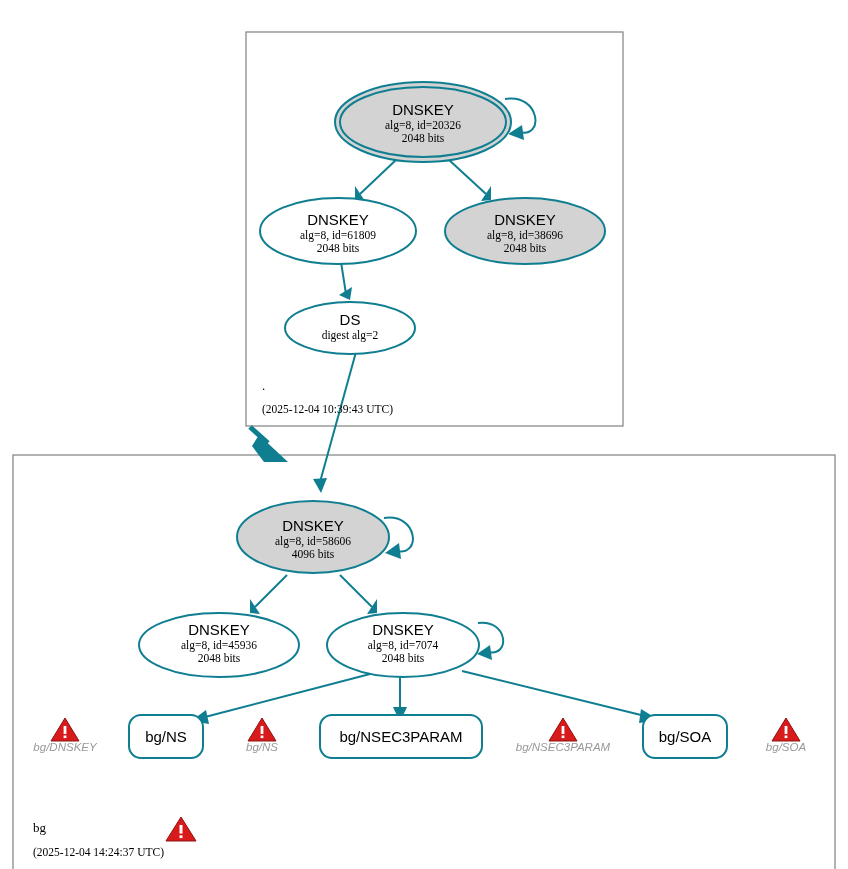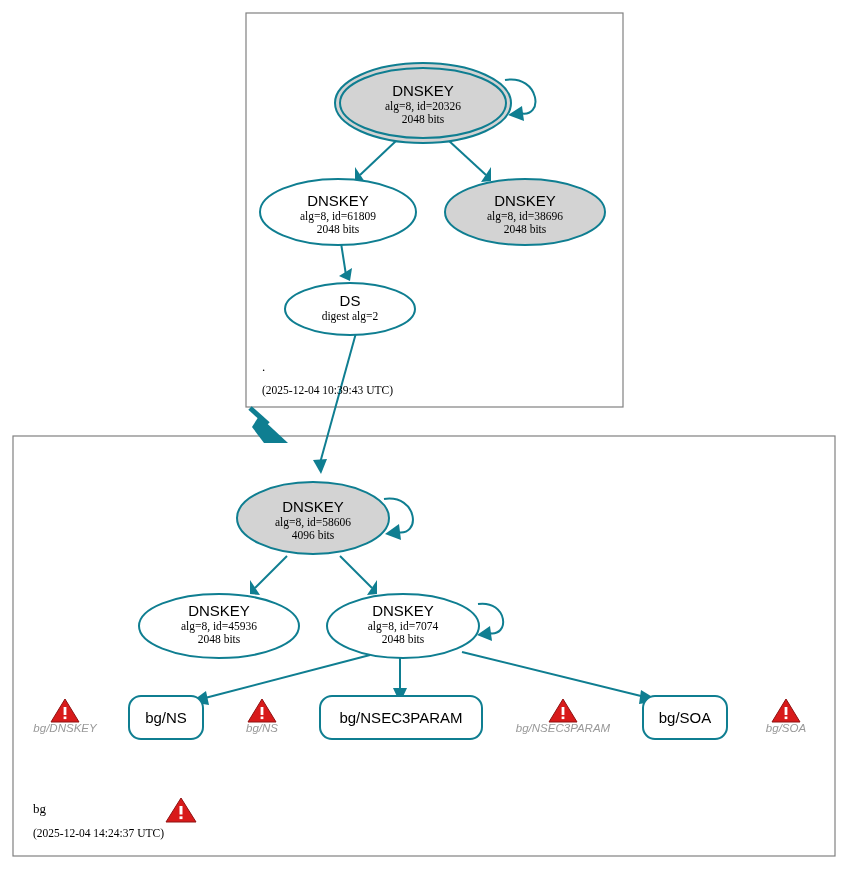--- a/index.html
+++ b/index.html
@@ -10,20 +10,21 @@
   body {
     width: 848px;
     height: 869px;
     font-family: "Liberation Sans", sans-serif;
     overflow: hidden;
   }
   #canvas {
     position: relative;
     width: 848px;
     height: 794px;
+    margin-top: 19px;
   }
   svg#graph {
     position: absolute;
     top: 0;
     left: 0;
     width: 848px;
     height: 869px;
   }
   .zone-box {
     fill: #ffffff;

